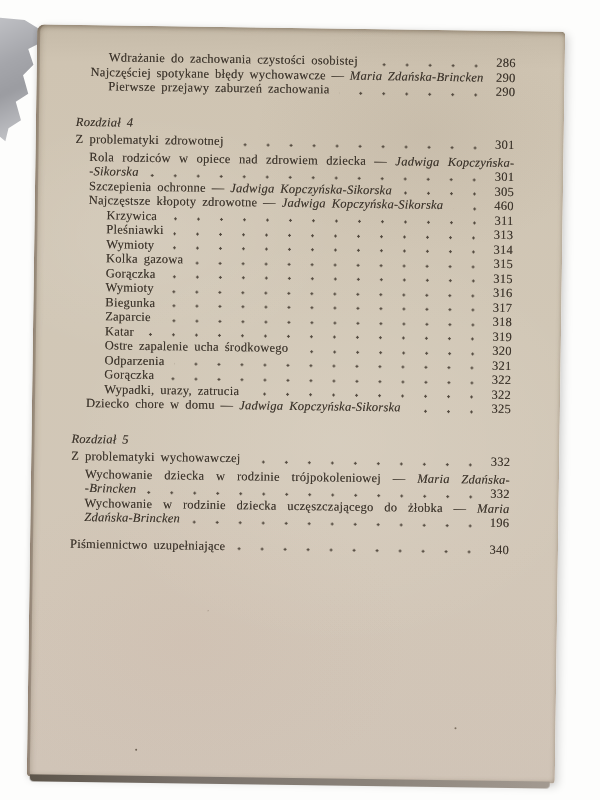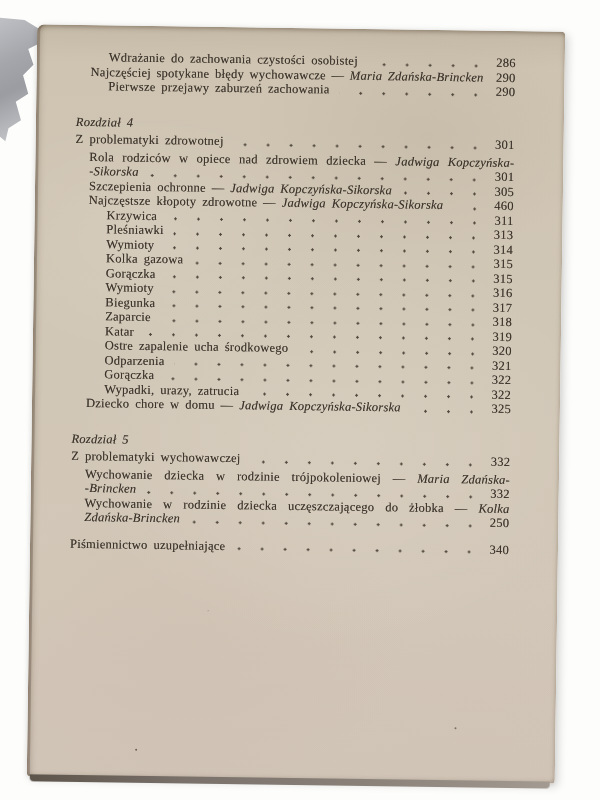--- a/index.html
+++ b/index.html
@@ -216,26 +216,26 @@
       </div>
       <div class="row indent1 justify" style="margin-top: 3px;">
         <span class="text"><span>Wychowanie dziecka w rodzinie trójpokoleniowej — </span><span class="it">Maria Zdańska-</span></span>
       </div>
       <div class="row indent1">
         <span class="text"><span class="it">-Brincken</span></span>
         <span class="leader"></span>
         <span class="pagenum">332</span>
       </div>
       <div class="row indent1 justify">
-        <span class="text"><span>Wychowanie w rodzinie dziecka uczęszczającego do żłobka — </span><span class="it">Kolka</span></span>
+        <span class="text"><span>Wychowanie w rodzinie dziecka uczęszczającego do żłobka — </span><span class="it">Maria</span></span>
       </div>
       <div class="row indent1">
         <span class="text"><span class="it">Zdańska-Brincken</span></span>
         <span class="leader"></span>
-        <span class="pagenum">250</span>
+        <span class="pagenum">196</span>
       </div>
       <div class="row indent0" style="margin-top: 12px;">
         <span class="text"><span>Piśmiennictwo uzupełniające</span></span>
         <span class="leader"></span>
         <span class="pagenum">340</span>
       </div>
     </div>
   <div class="paper-specks"></div>
 </div>
 

